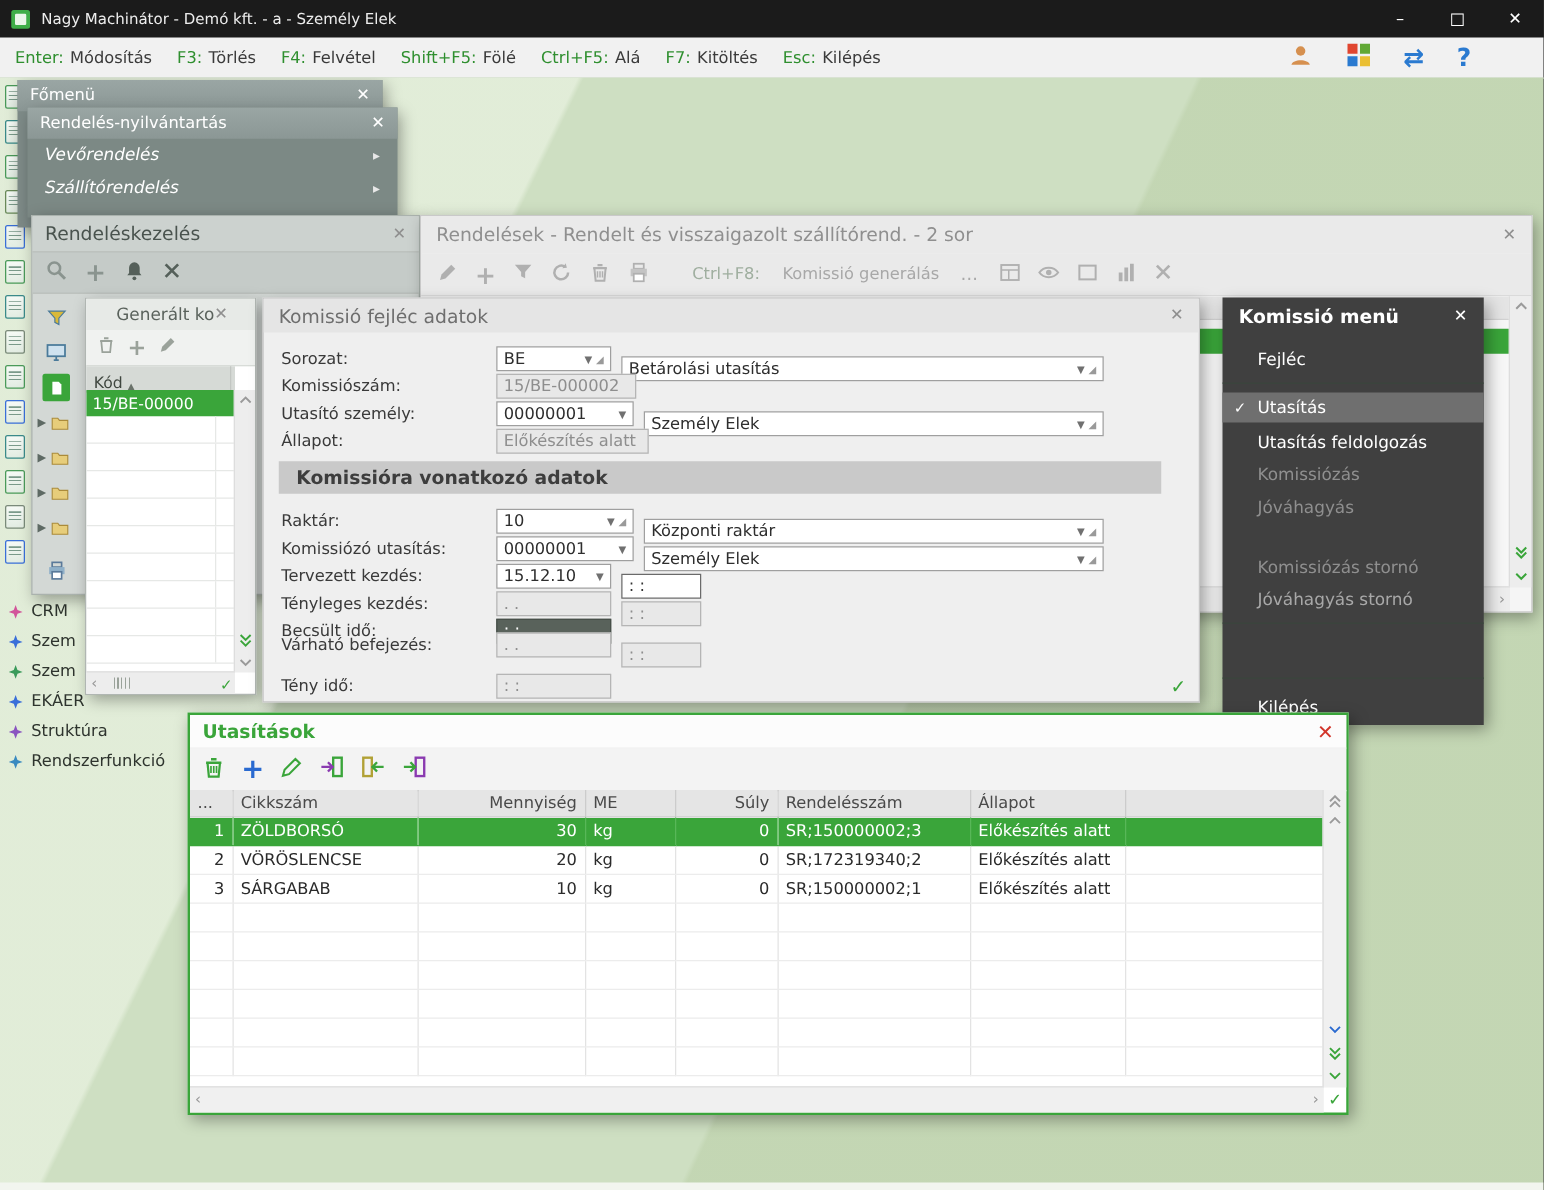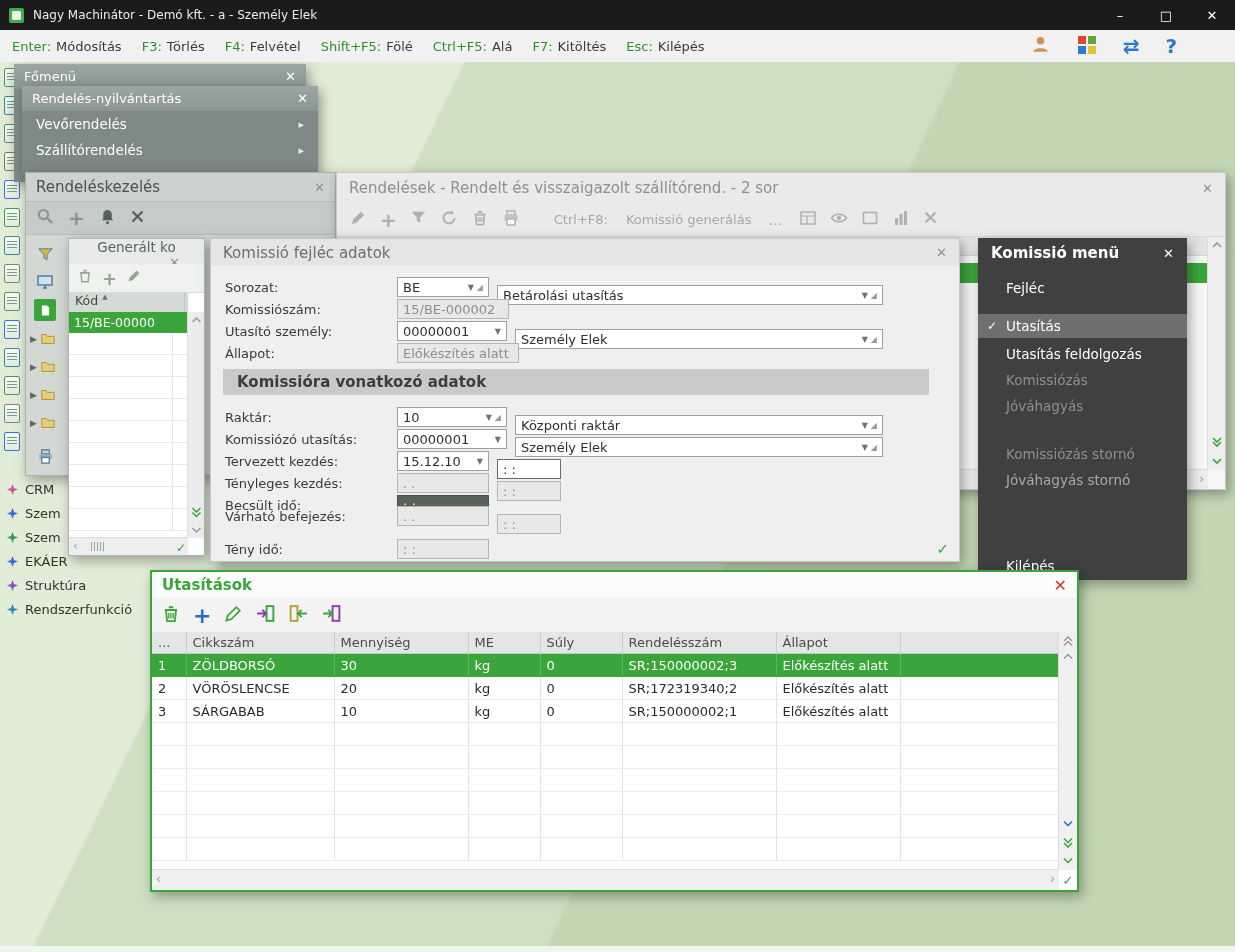--- a/index.html
+++ b/index.html
@@ -30,21 +30,21 @@
     background:repeating-linear-gradient(#7a9a8a 0 1px,transparent 1px 3px);}
   .mod-item{position:absolute;left:6px;height:20px;display:flex;align-items:center;gap:6px;font-size:13px;color:#2e342e;white-space:nowrap;}
   
   .window{position:absolute;box-shadow:3px 4px 12px rgba(0,0,0,.35);box-sizing:border-box;}
   .tb-grey{height:25px;background:linear-gradient(#9aa6a4,#8b9795);display:flex;align-items:center;padding:0 10px;color:#fff;font-size:13px;}
   .tb-x{margin-left:auto;font-size:13px;color:#fff;}
   .tb-x.grey{color:#8f8f8f;}
   
   .w-fomenu{left:14px;top:2px;width:292px;height:118px;background:#7e8b88;z-index:10;}
   .w-rnyilv{left:22px;top:24px;width:296px;height:88px;background:#7c8985;z-index:11;}
-  .menu-row{height:26px;display:flex;align-items:center;padding:0 14px;color:#fff;font-size:13.5px;}
+  .menu-row{height:26px;display:flex;align-items:center;padding:0 14px;color:#fff;font-size:13.5px;font-style:italic;}
   .menu-arrow{margin-left:auto;font-size:11px;color:#e8e8e8;}
   
   .w-rkez{left:25px;top:110px;width:311px;height:304px;background:#d3d8d5;z-index:12;border:1px solid #aab2ad;}
   .rkez-tb{height:28px;background:#ccd2cf;display:flex;align-items:center;padding:0 10px;font-size:15px;color:#49534e;}
   .rkez-toolbar{height:32px;background:#c5cbc8;border-top:1px solid #b9bfbb;border-bottom:1px solid #b9bfbb;display:flex;align-items:center;gap:14px;padding:0 10px;}
   .rkez-body{position:relative;height:242px;}
   .strip-ico{position:absolute;left:8px;width:22px;height:22px;display:flex;align-items:center;justify-content:center;}
   .strip-sel{background:#3aa53a;border-radius:2px;}
   .strip-folder{position:absolute;left:4px;display:flex;align-items:center;gap:3px;}
   .strip-folder .tri{font-size:9px;color:#5e6a64;}
@@ -58,24 +58,24 @@
   .rend-body{position:absolute;top:64px;left:0;right:17px;bottom:19px;background:#f7f7f7;overflow:hidden;}
   .rend-head{height:18px;background:#e4e4e4;border-bottom:1px solid #d2d2d2;}
   .rend-selrow{position:absolute;top:26px;left:0;right:0;height:20px;background:#3aa53a;}
   .rend-vscroll{position:absolute;top:64px;right:0;width:17px;bottom:19px;background:#ededed;border-left:1px solid #ddd;}
   .rend-hscroll{position:absolute;left:0;right:17px;bottom:0;height:19px;background:#ededed;border-top:1px solid #ddd;}
   .hs-l{position:absolute;left:4px;top:2px;font-size:12px;color:#9a9a9a;}
   .hs-r{position:absolute;right:4px;top:2px;font-size:12px;color:#9a9a9a;}
   .chv{position:absolute;left:0;right:0;display:flex;justify-content:center;}
   
   .w-gen{left:68px;top:176px;width:137px;height:318px;background:#fff;z-index:14;border:1px solid #b0b6b2;}
-  .gen-tb{height:25px;background:#e7eae7;display:flex;align-items:center;padding:0 24px;font-size:13.5px;color:#5a625c;white-space:nowrap;overflow:hidden;flex-direction:column;}
+  .gen-tb{height:25px;background:#e7eae7;display:flex;align-items:center;padding:0 24px;font-size:13.5px;color:#5a625c;white-space:nowrap;overflow:hidden;}
   .gen-toolbar{height:28px;background:#f0f2f0;display:flex;align-items:center;gap:9px;padding:0 8px;border-bottom:1px solid #d8dcd8;}
   .gen-headrow{display:flex;height:20px;background:#d6dad6;border-bottom:1px solid #c2c6c2;margin-right:16px;}
-  .gen-colhead{width:103px;display:flex;align-items:flex-start;padding:0 6px;font-size:12.5px;color:#3f463f;border-right:1px solid #c2c6c2;gap:4px;}
+  .gen-colhead{width:103px;display:flex;align-items:flex-end;padding:0 6px;font-size:12.5px;color:#3f463f;border-right:1px solid #c2c6c2;gap:4px;}
   .gen-rows{position:absolute;top:73px;left:0;right:16px;bottom:17px;overflow:hidden;}
   .gen-selrow{height:21px;background:#3aa53a;color:#fff;font-size:12.5px;display:flex;align-items:center;padding:0 5px;white-space:nowrap;}
   .gen-erow{height:21px;border-bottom:1px solid #e6e8e6;position:relative;}
   .gen-erow::after{content:"";position:absolute;top:0;bottom:0;left:103px;width:1px;background:#e6e8e6;}
   .gen-vscroll{position:absolute;top:73px;right:0;width:16px;bottom:17px;background:#ededed;border-left:1px solid #ddd;}
   .gen-hscroll{position:absolute;left:0;right:16px;bottom:0;height:17px;background:#ededed;border-top:1px solid #ddd;}
   .grip{position:absolute;left:22px;top:4px;width:14px;height:9px;background:repeating-linear-gradient(90deg,#9aa29a 0 1px,transparent 1px 3px);}
   .gen-corner{position:absolute;right:2px;bottom:0px;font-size:12px;color:#3aa53a;font-weight:bold;}
   
   .w-dlg{left:210px;top:176px;width:750px;height:324px;background:#efefef;z-index:15;border:1px solid #c6c6c6;}
@@ -106,21 +106,21 @@
   .ut-tb{height:26px;display:flex;align-items:center;padding:0 10px;background:#fcfcfc;border-bottom:1px solid #eeeeee;}
   .ut-title{color:#3aa53a;font-weight:bold;font-size:15px;}
   .ut-x{margin-left:auto;color:#d2352a;font-weight:bold;font-size:16px;}
   .ut-toolbar{height:33px;background:#f3f3f3;border-bottom:1px solid #dedede;display:flex;align-items:center;gap:12px;padding:0 9px;}
   .ut-plus{color:#2a6ad0;font-weight:bold;font-size:22px;line-height:20px;}
   .ut-table-wrap{position:absolute;top:60px;left:0;right:18px;bottom:20px;overflow:hidden;}
   table{border-collapse:collapse;table-layout:fixed;width:100%;}
   th{background:#e5e5e5;border-right:1px solid #cccccc;border-bottom:1px solid #c6c6c6;font-size:13px;color:#4a4a4a;font-weight:normal;height:21px;padding:0 6px;text-align:left;overflow:hidden;white-space:nowrap;}
   td{border-right:1px solid #e3e3e3;border-bottom:1px solid #ececec;font-size:13px;color:#2b2b2b;height:22px;padding:0 6px;overflow:hidden;white-space:nowrap;background:#fff;}
   tr.sel td{background:#3aa53a;color:#fff;border-right-color:#58b758;border-bottom-color:#3aa53a;}
-  .r{text-align:left;}
+  .r{text-align:right;}
   .ut-vscroll{position:absolute;top:60px;right:0;width:18px;bottom:20px;background:#f0f0f0;border-left:1px solid #ddd;}
   .ut-hscroll{position:absolute;left:0;right:18px;bottom:0;height:20px;background:#f0f0f0;border-top:1px solid #ddd;}
   .ut-corner{position:absolute;right:0;bottom:0;width:18px;height:20px;display:flex;align-items:center;justify-content:center;color:#3aa53a;font-weight:bold;font-size:13px;}
 </style>
 </head>
 <body>
 
 <div class="screen">
 
   <div class="titlebar">

